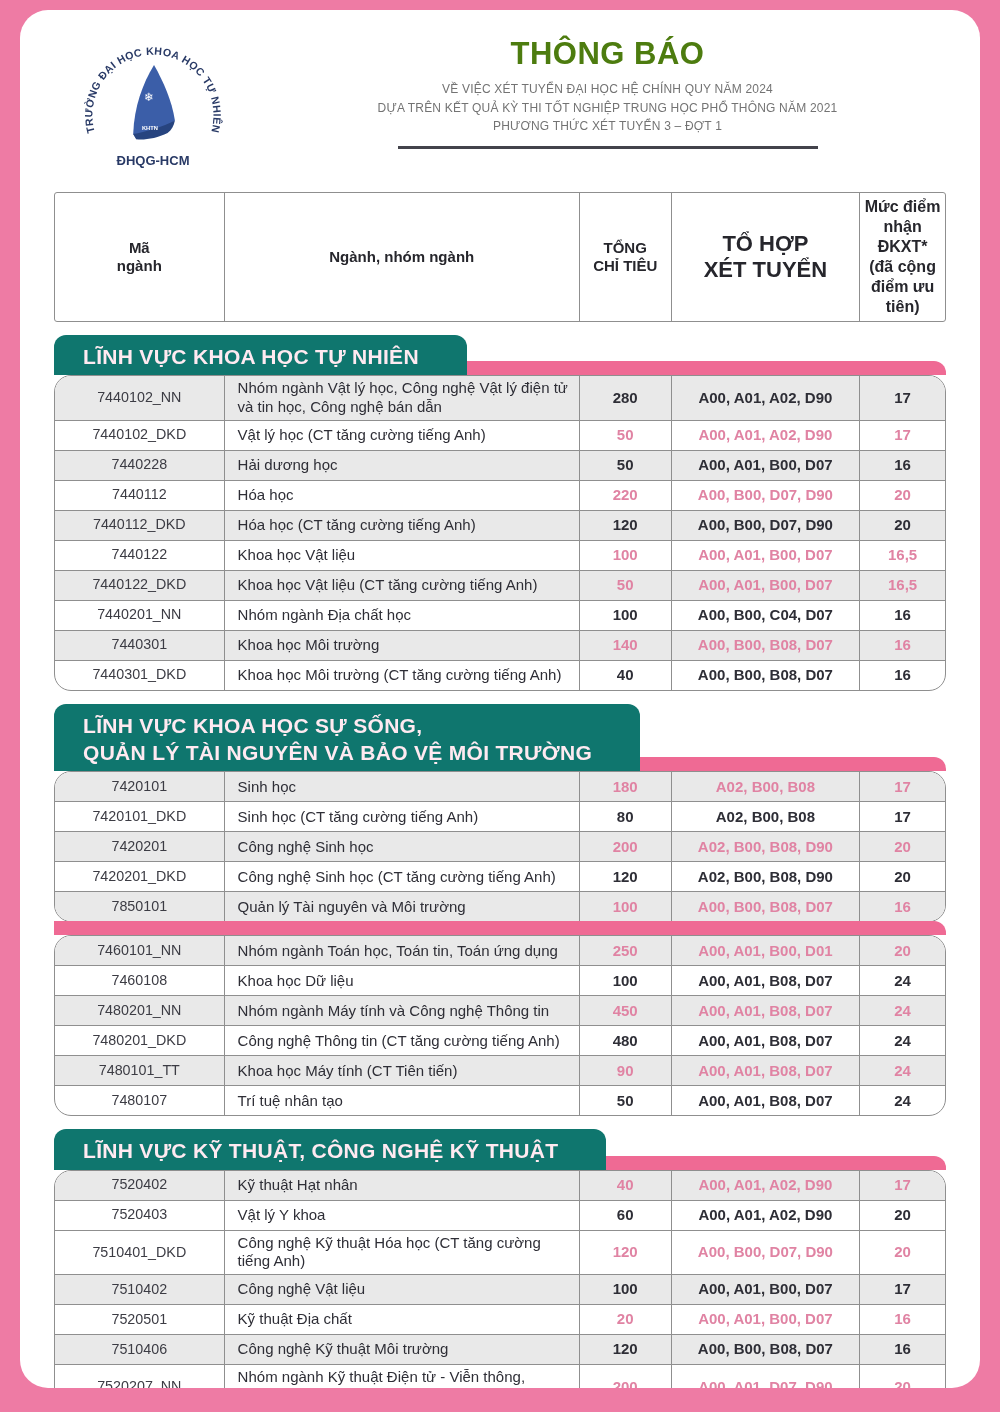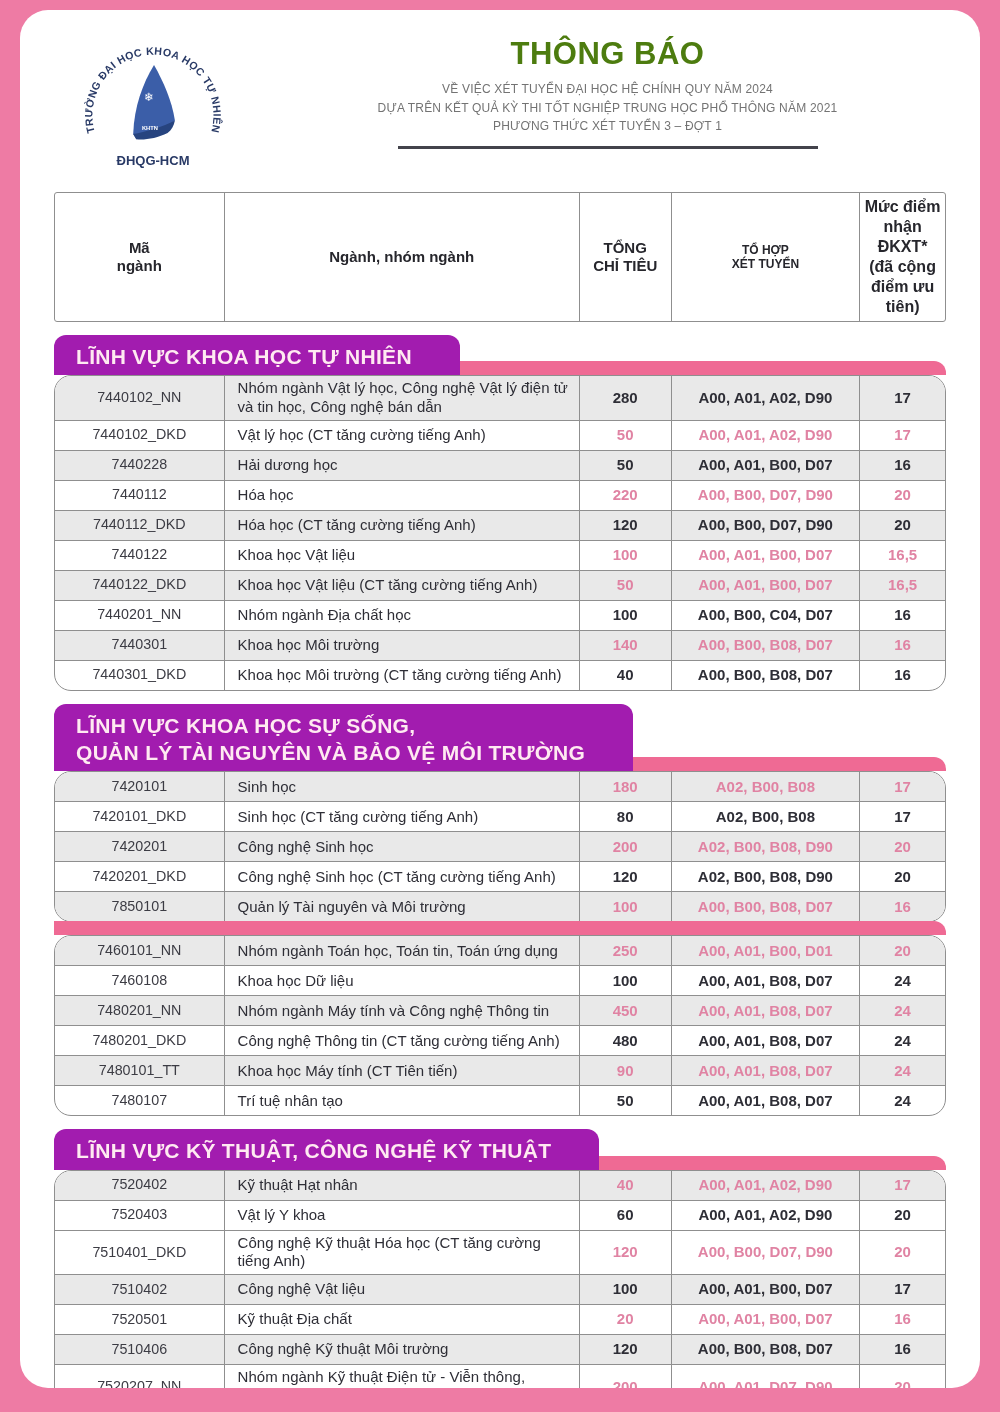--- a/index.html
+++ b/index.html
@@ -45,33 +45,33 @@
     margin-top:4px;
     background:#fff;
   }
   .thead .hcell{
     display:flex;align-items:center;justify-content:center;text-align:center;
     border-right:1.2px solid #8f8f8f;
     color:#26262c;font-weight:bold;font-size:15px;line-height:1.2;
     white-space:pre-line;padding:4px 2px;
   }
   .thead .hcell:last-child{border-right:none;}
-  .thead .hcell.h-combo{font-size:12px;}
+  .thead .hcell.h-combo{font-size:22px;}
   .thead .hcell.h-note{font-size:16px;line-height:1.25;font-weight:bold;}
   
   .section{margin-top:13px;}
   .banner{position:relative;}
   .banner-strip{
     position:absolute;left:0;right:0;bottom:0;height:14px;
     background:#ef6a94;border-radius:0 12px 0 0;
   }
   .banner-tab{
     position:relative;display:inline-block;
-    background:#a21caf;border-radius:12px 12px 0 0;
-    padding:8px 48px 5px 22px;
+    background:#0f766e;border-radius:12px 12px 0 0;
+    padding:8px 48px 5px 29px;
   }
   .banner-title{
     color:#ffeaf1;font-size:21px;font-weight:bold;letter-spacing:.3px;
     white-space:pre-line;line-height:1.3;
   }
   
   .rows{
     border:1.6px solid #8f8f8f;
     border-radius:17px;
     overflow:hidden;

